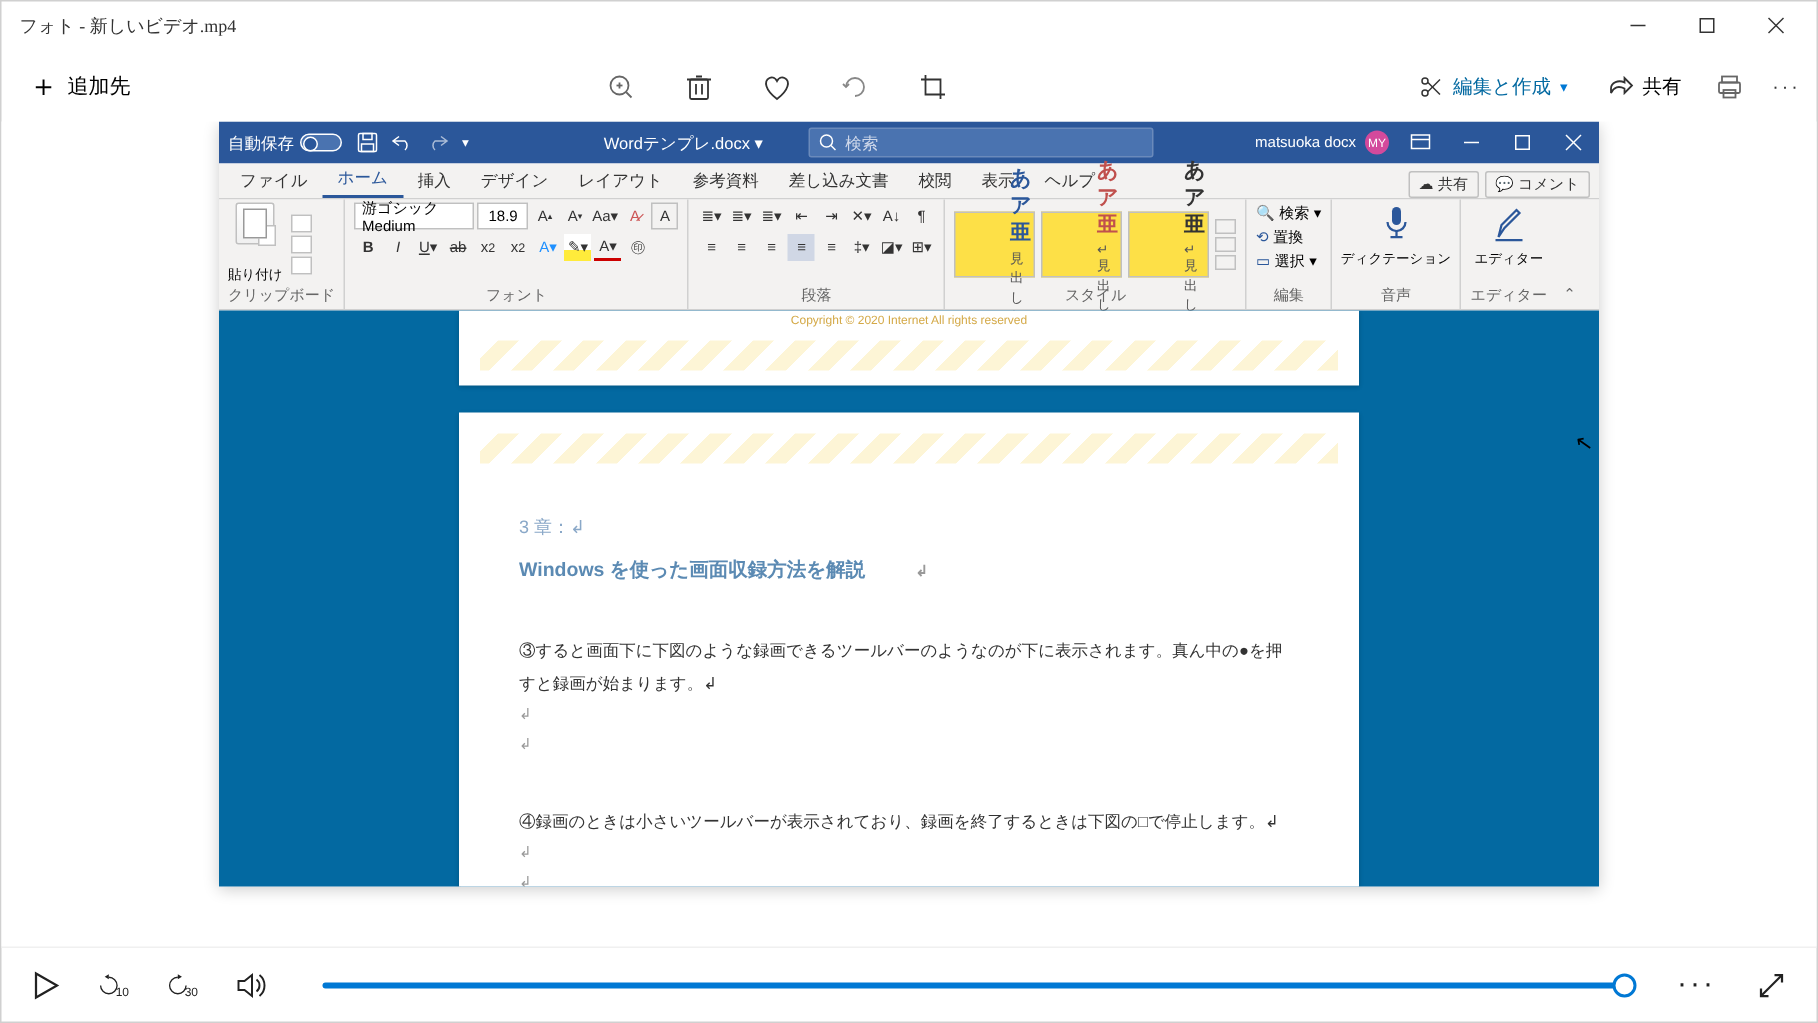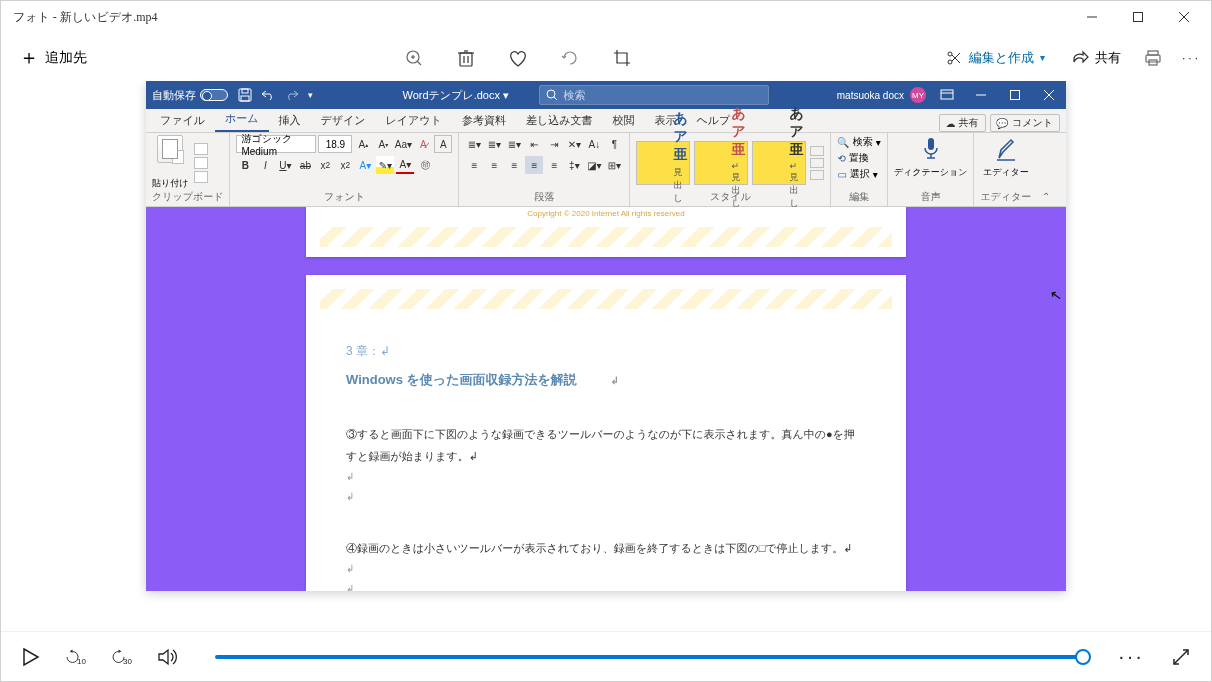--- a/index.html
+++ b/index.html
@@ -80,21 +80,21 @@
   .style-more { width: 14px; display: flex; flex-direction: column; gap: 2px; }
   .style-more span { height: 10px; border: 1px solid #c0c0c0; }
   .edit-row { display: flex; align-items: center; gap: 3px; }
   .big-ic { width: 24px; height: 28px; display: flex; align-items: center; justify-content: center; font-size: 20px; }
   .mic-ic { color: #2b579a; }
   .pen-ic { color: #2b579a; }
   .vlabel { font-size: 9px; text-align: center; line-height: 1.2; }
   .collapse-chev { width: 18px; display: flex; align-items: flex-end; justify-content: center; padding-bottom: 4px; color: #666; }
   
   
-  .word-doc-area { flex: 1; background: #8b5cf6; display: flex; justify-content: center; overflow: hidden; position: relative; }
+  .word-doc-area { flex: 1; background: #0369a1; display: flex; justify-content: center; overflow: hidden; position: relative; }
   .word-page-wrap { display: flex; flex-direction: column; gap: 18px; padding-top: 0; }
   .word-page { width: 600px; background: #fff; box-shadow: 0 1px 3px rgba(0,0,0,.2); }
   .page-top { height: 60px; position: relative; }
   .page-top .copyright { position: absolute; top: 2px; left: 50%; transform: translateX(-50%); font-size: 8px; color: #d4a947; }
   .stripe { height: 20px; background: repeating-linear-gradient(-45deg, #fdf5d6 0 10px, #fff 10px 20px); margin: 20px 14px 10px; }
   .page-main { min-height: 340px; padding: 20px 40px; font-size: 11px; color: #333; line-height: 2; }
   .chapter { color: #8aa8c8; font-size: 12px; }
   .chapter-title { color: #5b8ab3; font-weight: bold; font-size: 13px; margin-top: 4px; }
   .para { margin-top: 30px; }
   .marker { color: #999; font-size: 10px; }

